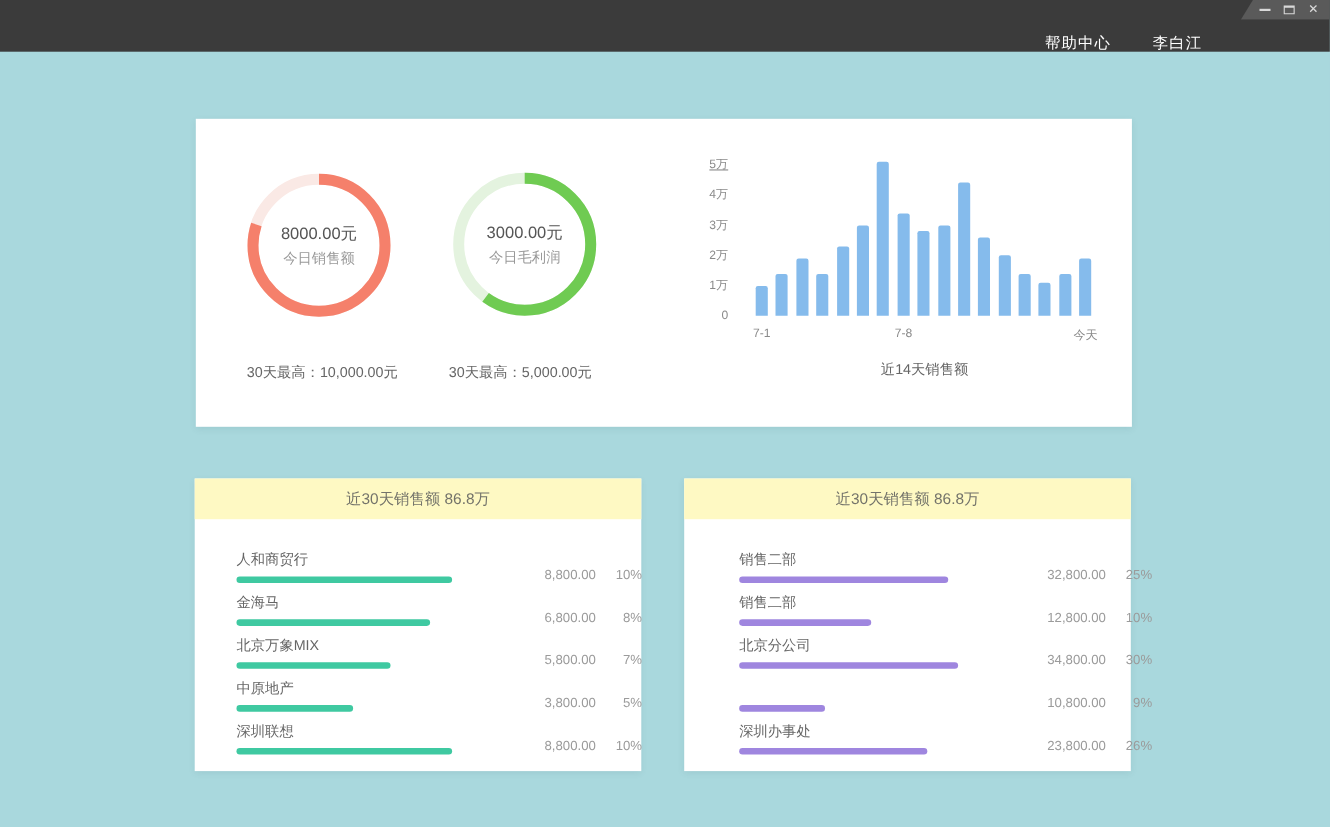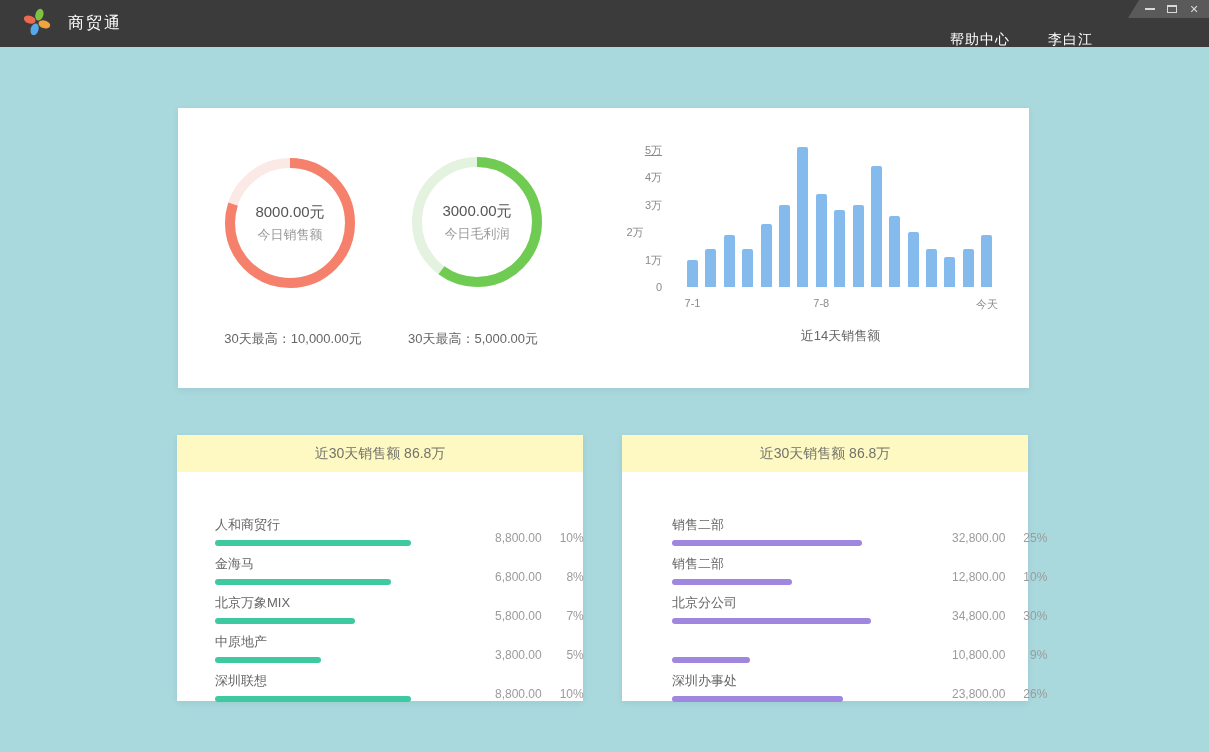--- a/index.html
+++ b/index.html
@@ -41,48 +41,35 @@
   
   #chart-layer { position:absolute; inset:0; pointer-events:none; }
   .y-tick { position:absolute; left:430px; width:54px; text-align:right; font-size:11px; color:#8A8A8A; line-height:16px; }
   .x-tick { position:absolute; top:189px; transform:translateX(-50%); font-size:11px; color:#8A8A8A; }
   #bars { position:absolute; left:509px; bottom:101px; display:flex; align-items:flex-end; gap:7.4px; }
   .chart-bar { width:11px; border-radius:2px 2px 0 0; }
   .chart-caption { position:absolute; left:509px; top:219px; width:307px; text-align:center; font-size:13px; color:#666666; }
 
   
   .rank-header { height:37px; line-height:37px; text-align:center; background:#fef9c3; color:#73736A; font-size:14px; }
-  .rank-body { padding-top:17px;margin-top:29px; }
+  .rank-body { padding-top:30px; }
   #customer-card .rank-body { padding-left:38px; padding-right:54px; }
   #dept-card .rank-body { padding-left:50px; padding-right:38px; }
   .rank-row { display:flex; align-items:flex-end; height:28px; margin-bottom:11px; }
   .row-left { width:280px; flex:none; }
   .row-name { font-size:13px; color:#666666; margin-bottom:8px; line-height:14px; }
   .row-bar { height:6px; border-radius:3px; }
   .row-right { flex:1; display:flex; justify-content:flex-start; align-items:baseline; gap:12px; padding-bottom:1px;
                font-size:12px; color:#9B9B9B; white-space:nowrap; }
   .row-pct { min-width:30px; text-align:right; }
 </style>
 </head>
 <body>
 
 <header class="titlebar">
-  <div class="titlebar-left">
-    <span>
-      <svg width="30" height="30" viewBox="-16 -16 32 32">
-        <g>
-          <ellipse cx="0" cy="-8.2" rx="4.2" ry="6.4" fill="#7DC242" transform="rotate(18)"></ellipse>
-          <ellipse cx="0" cy="-8.2" rx="4.2" ry="6.4" fill="#F2A33C" transform="rotate(108)"></ellipse>
-          <ellipse cx="0" cy="-8.2" rx="4.2" ry="6.4" fill="#56A8E8" transform="rotate(198)"></ellipse>
-          <ellipse cx="0" cy="-8.2" rx="4.2" ry="6.4" fill="#EB6A50" transform="rotate(288)"></ellipse>
-        </g>
-      </svg>
-    </span>
-    <span class="app-title">商贸通</span>
-  </div>
   <nav class="titlebar-nav">
     <span>帮助中心</span>
     <span>李白江</span>
   </nav>
   <div class="win-controls">
     <span class="wc wc-min">
         <i></i>
       </span>
     <span class="wc wc-max">
         <i></i>
@@ -115,21 +102,21 @@
       <div class="donut-center">
         <div class="donut-value">3000.00元</div>
         <div class="donut-label">今日毛利润</div>
       </div>
     </div>
     <div class="footnote" id="footnote-profit">30天最高：5,000.00元</div>
 
     <div id="chart-layer">
         <div class="y-tick" style="top: 171px;">0</div>
         <div class="y-tick" style="top: 143.6px;">1万</div>
-        <div class="y-tick" style="top: 116.2px; text-align: center;">2万</div>
+        <div class="y-tick" style="top: 116.2px;">2万</div>
         <div class="y-tick" style="top: 88.8px;">3万</div>
         <div class="y-tick" style="top: 61.4px;">4万</div>
         <div class="y-tick" style="top: 34px; text-decoration: underline;">5万</div>
         <div class="x-tick" style="left: 514.5px;">7-1</div>
         <div class="x-tick" style="left: 643.3px;">7-8</div>
         <div class="x-tick" style="left: 808.9px;">今天</div>
       </div>
     <div id="bars">
         <div class="chart-bar" style="height: 27px; background: rgb(133, 187, 236);"></div>
         <div class="chart-bar" style="height: 38px; background: rgb(133, 187, 236);"></div>

